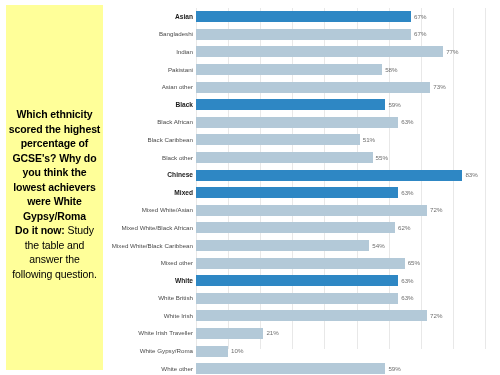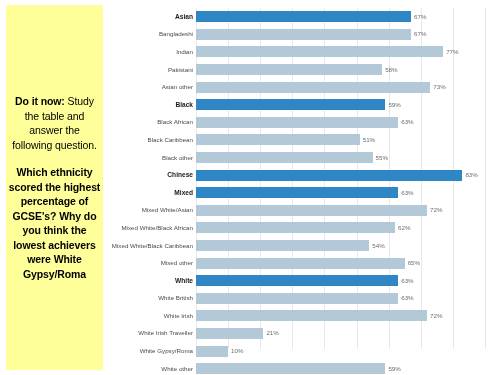--- a/index.html
+++ b/index.html
@@ -126,24 +126,24 @@
     margin-left: 3px;
     white-space: nowrap;
     position: relative;
     z-index: 2;
   }
 </style>
 </head>
 <body>
 
 <div id="callout">
+  <div class="para p2">Which ethnicity scored the highest percentage of GCSE's? Why do you think the lowest achievers were White Gypsy/Roma</div>
   <div class="para p1">
     <span class="lead">Do it now:</span><span> Study the table and answer the following question.</span>
   </div>
-  <div class="para p2">Which ethnicity scored the highest percentage of GCSE's? Why do you think the lowest achievers were White Gypsy/Roma</div>
 </div>
 
 <div id="chart">
   <div id="gridlines">
       <div class="gl" style="left: 0px;"></div>
       <div class="gl" style="left: 32.1px;"></div>
       <div class="gl" style="left: 64.2px;"></div>
       <div class="gl" style="left: 96.3px;"></div>
       <div class="gl" style="left: 128.4px;"></div>
       <div class="gl" style="left: 160.5px;"></div>

